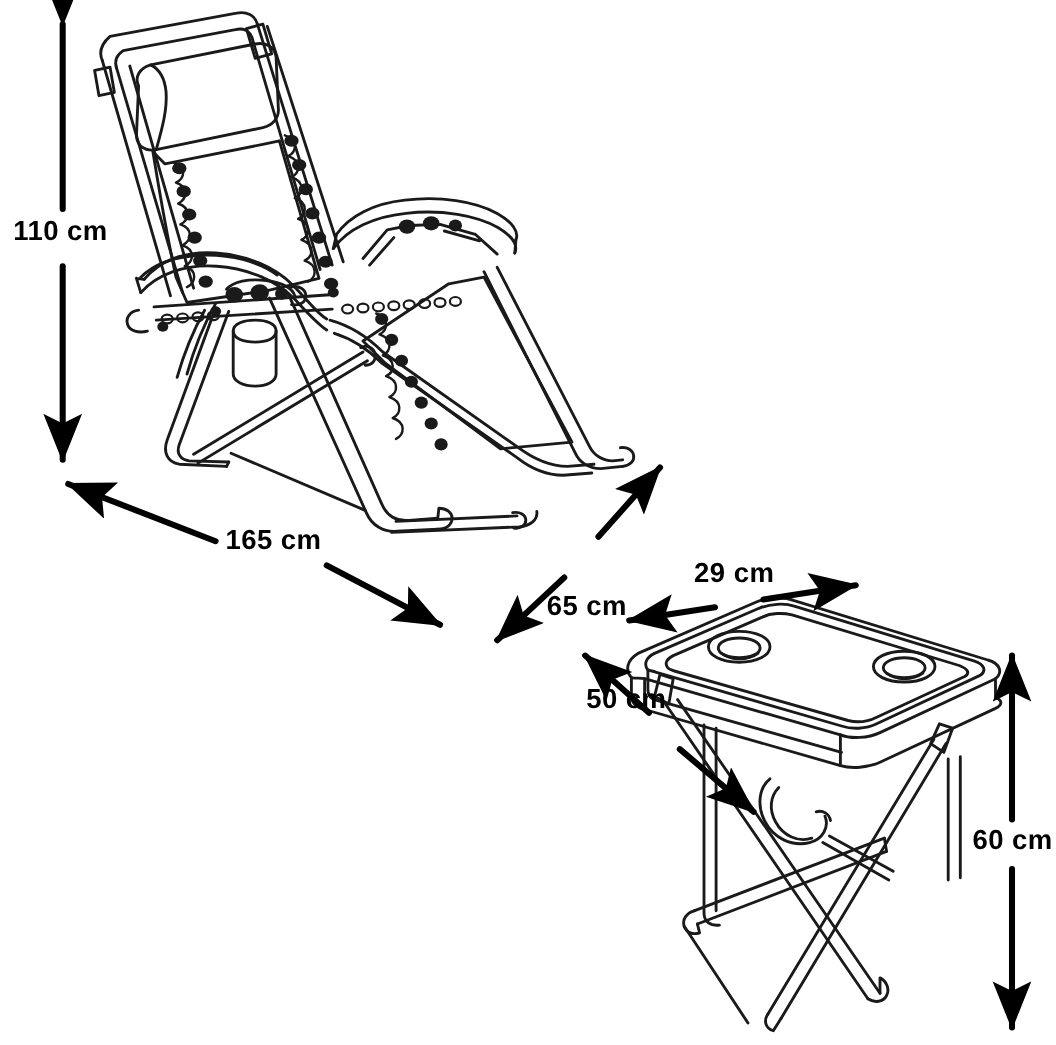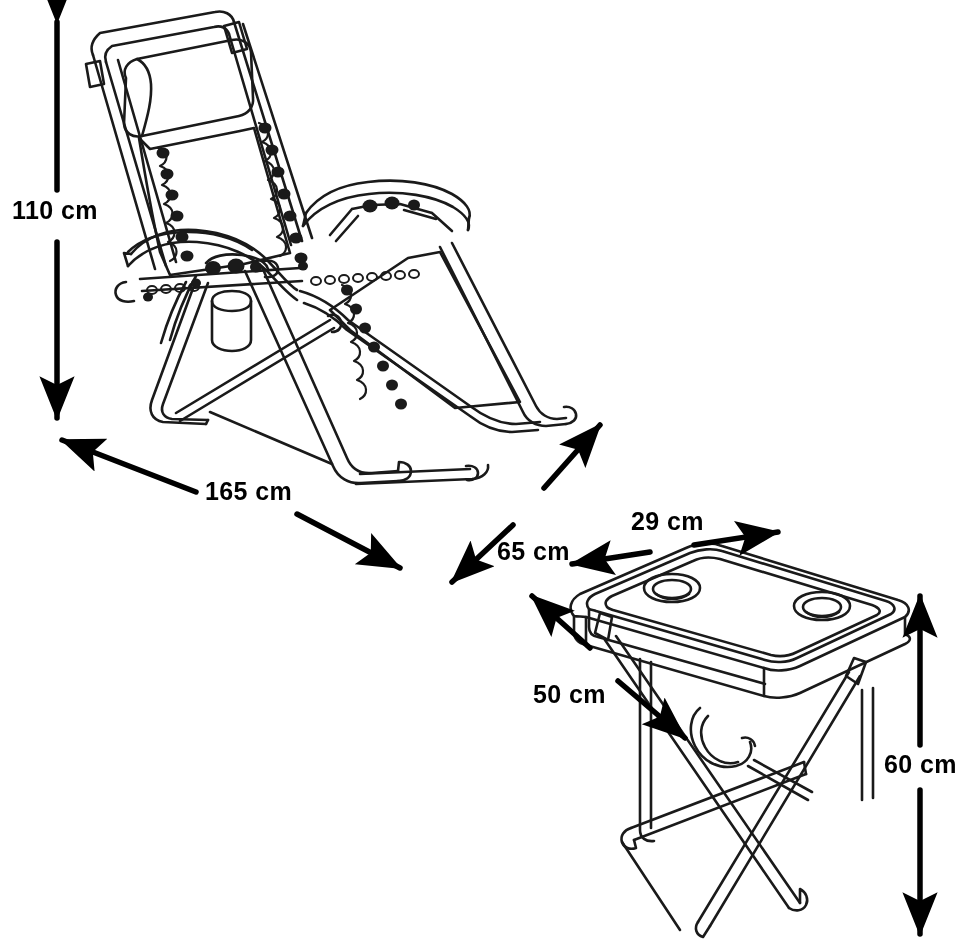--- a/index.html
+++ b/index.html
@@ -32,21 +32,21 @@
     letter-spacing: 0.4px;
     color: #000000;
     white-space: nowrap;
     line-height: 1;
     user-select: none;
   }
   #lbl-110 { left: 12px;  top: 198px; }
   #lbl-165 { left: 205px; top: 479px; }
   #lbl-65  { left: 497px; top: 503px; margin-top: 36px; }
   #lbl-53  { left: 631px; top: 509px; }
-  #lbl-50  { left: 533px; top: 682px; }
+  #lbl-50  { left: 533px; top: 624px; }
   #lbl-40  { left: 884px; top: 752px; }
 </style>
 </head>
 <body>
 
 <div id="canvas">
 
   <svg id="artboard" viewBox="0 0 960 950" xmlns="http://www.w3.org/2000/svg">
 
     <defs>

